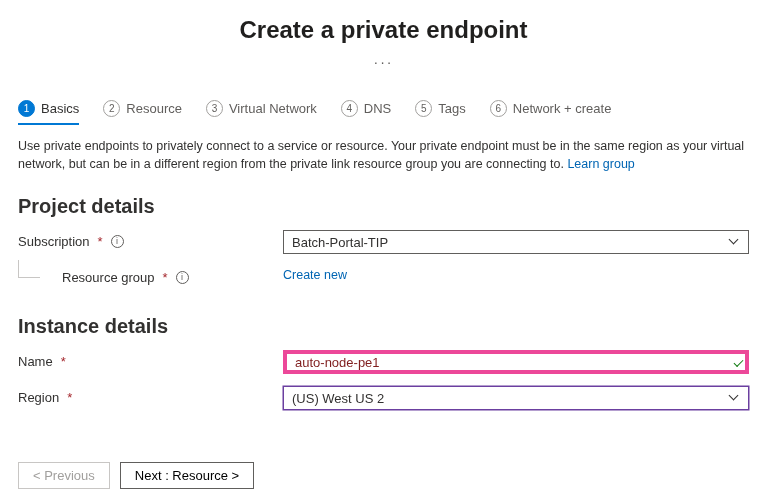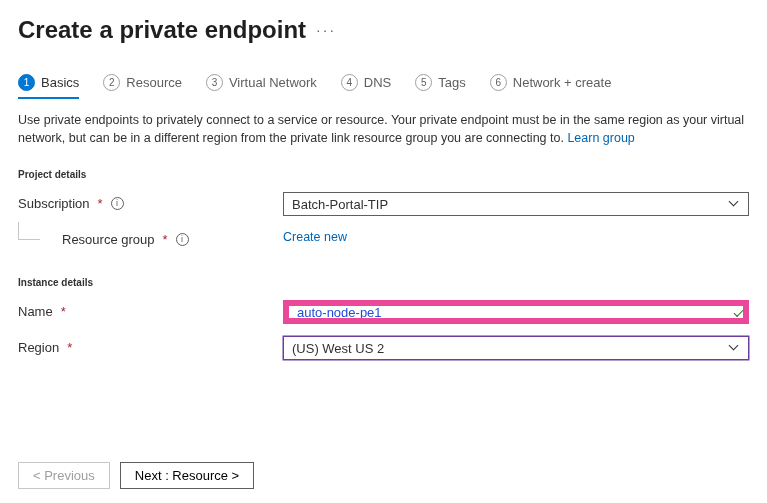--- a/index.html
+++ b/index.html
@@ -1,46 +1,46 @@
 <!DOCTYPE html>
 <html><head>
   <meta charset="utf-8">
   <style>
     * { box-sizing: border-box; margin: 0; padding: 0; }
     body { font-family: "Segoe UI", Arial, sans-serif; font-size: 13px; color: #323130; background: #fff; width: 767px; padding: 16px 18px; }
-    .title-row { display: flex; align-items: center; gap: 10px; margin-bottom: 30px; }
+    .title-row { display: flex; align-items: center; gap: 10px; margin-bottom: 30px; flex-direction: column; }
     h1 { font-size: 24px; font-weight: 600; color: #201f1e; }
     .ellipsis { color: #605e5c; font-size: 14px; letter-spacing: 2px; cursor: pointer; }
 
     .tabs { display: flex; gap: 24px; border-bottom: 0; margin-bottom: 14px; }
     .tab { display: flex; align-items: center; gap: 6px; padding-bottom: 6px; cursor: pointer; color: #605e5c; }
     .tab.active { color: #323130; border-bottom: 2px solid #0078d4; margin-bottom: -2px; }
     .step-circle { width: 17px; height: 17px; border-radius: 50%; border: 1px solid #a19f9d; display: inline-flex; align-items: center; justify-content: center; font-size: 10px; color: #605e5c; }
     .step-circle.active { background: #0078d4; border-color: #0078d4; color: #fff; }
     .tab-label { font-size: 13px; }
 
     .desc { font-size: 12.5px; color: #323130; line-height: 1.45; margin-bottom: 22px; }
     .learn-link { color: #0065b3; text-decoration: none; cursor: pointer; }
 
-    .section-h { font-weight: 600; font-size: 10px; margin-bottom: 12px; }
+    .section-h { font-weight: 600; font-size: 20px; margin-bottom: 12px; }
 
     .form-row { display: flex; align-items: flex-start; margin-bottom: 12px; }
     .label-col { width: 265px; padding-top: 4px; display: flex; align-items: center; gap: 8px; font-size: 13px; color: #323130; }
     .indent-marker { display: inline-block; width: 22px; height: 18px; border-left: 1px solid #c8c6c4; border-bottom: 1px solid #c8c6c4; margin-right: 14px; margin-top: -10px; align-self: flex-start; }
     .req { color: #a4262c; }
     .info-icon { width: 13px; height: 13px; border: 1px solid #605e5c; border-radius: 50%; display: inline-flex; align-items: center; justify-content: center; font-size: 9px; color: #605e5c; line-height: 1; font-style: normal; cursor: default; }
 
     .field-col { flex: 1; display: flex; flex-direction: column; gap: 4px; }
     .select { position: relative; width: 100%; border: 1px solid #605e5c; background: #fff; padding: 4px 28px 4px 8px; font-size: 13px; color: #323130; cursor: pointer; height: 24px; display: flex; align-items: center; }
     .select.focus-purple { border-color: #6b3fa0; box-shadow: 0 0 0 0.5px #6b3fa0; }
     .chevron-down { position: absolute; right: 8px; top: 50%; transform: translateY(-50%); width: 10px; height: 10px; pointer-events: none; }
     .chevron-down::before { content: ""; display: block; width: 6px; height: 6px; border-right: 1px solid #323130; border-bottom: 1px solid #323130; transform: rotate(45deg); margin-top: -1px; }
     .check-tick { position: absolute; right: 8px; top: 50%; transform: translateY(-50%); }
     .check-tick::before { content: ""; display: inline-block; width: 4px; height: 8px; border-right: 1.5px solid #107c10; border-bottom: 1.5px solid #107c10; transform: rotate(45deg); margin-top: -2px; }
-    .input { width: 100%; border: 6px solid #ec4899; padding: 3px 28px 3px 8px; font-size: 13px; color: #1d4ed8; height: 24px; font-family: inherit; outline: none; }
+    .input { width: 100%; border: 4px solid #ec4899; padding: 3px 28px 3px 8px; font-size: 13px; color: #7f1d1d; height: 24px; font-family: inherit; outline: none; }
     .input-wrap { position: relative; }
     .create-new { color: #0065b3; font-size: 12.5px; cursor: pointer; margin-top: 2px; }
 
     .instance-sec { margin-top: 30px; }
     .footer { position: fixed; left: 18px; bottom: 14px; display: flex; gap: 10px; margin-top: 40px; }
     .btn { padding: 5px 14px; font-size: 13px; background: #fff; border: 1px solid #605e5c; cursor: pointer; font-family: inherit; }
     .btn:disabled { color: #a19f9d; border-color: #c8c6c4; cursor: default; }
   </style>
 </head>
 <body>

